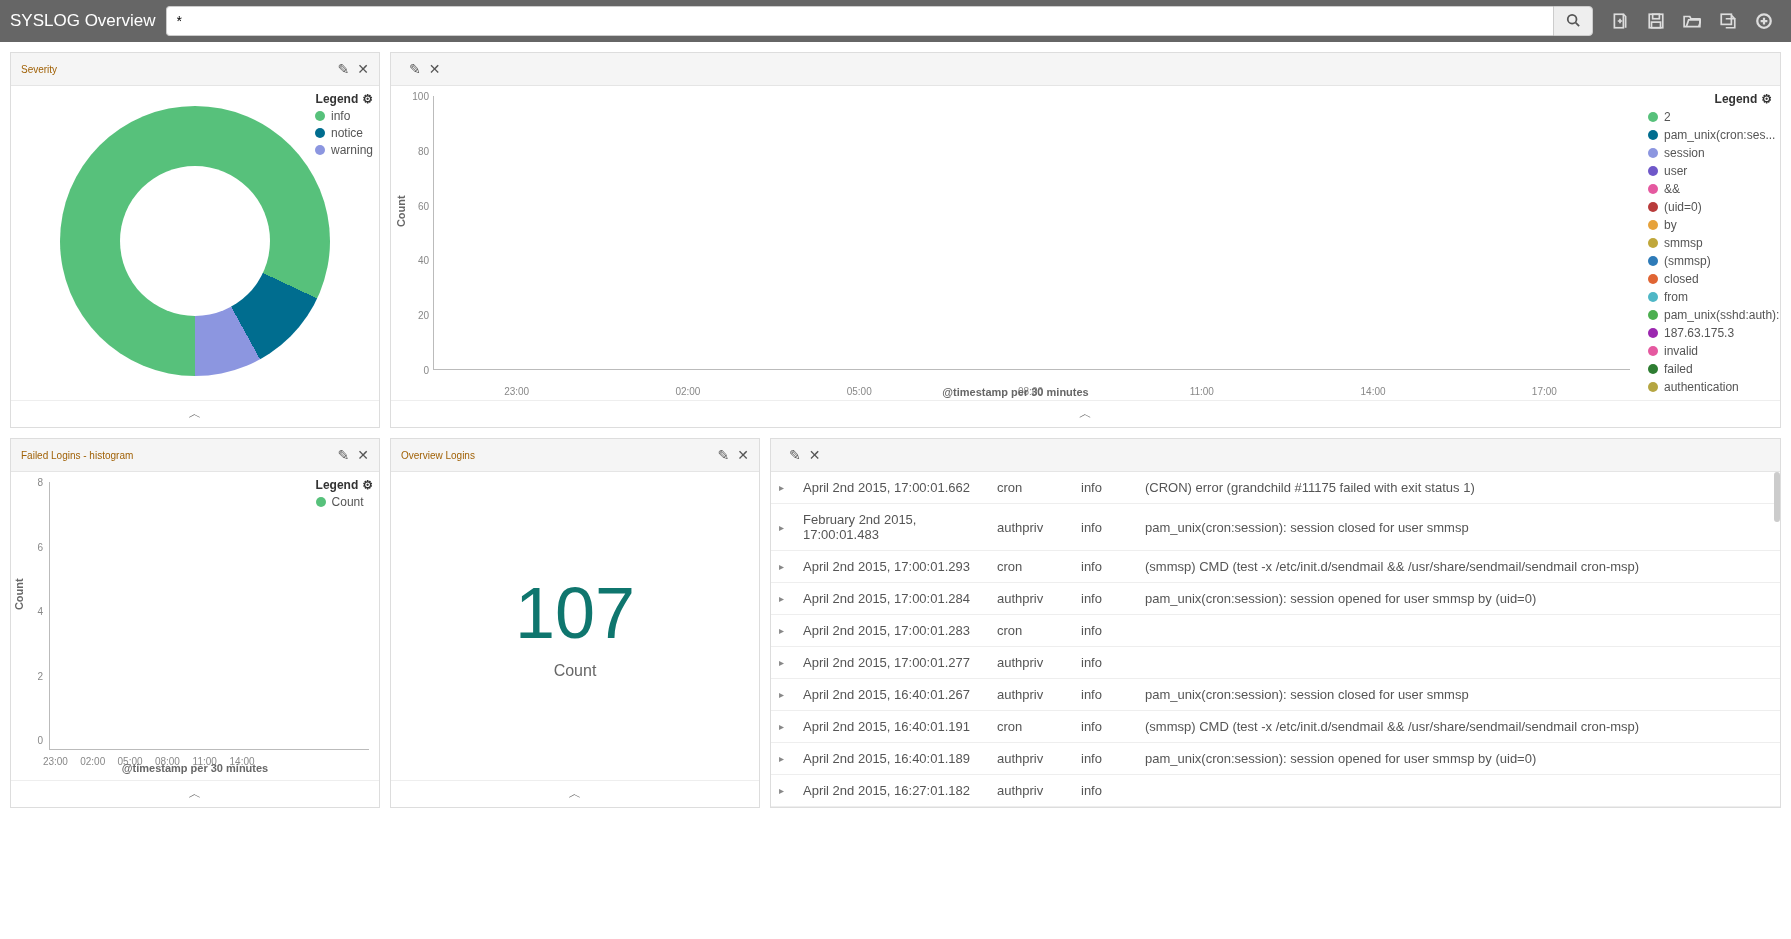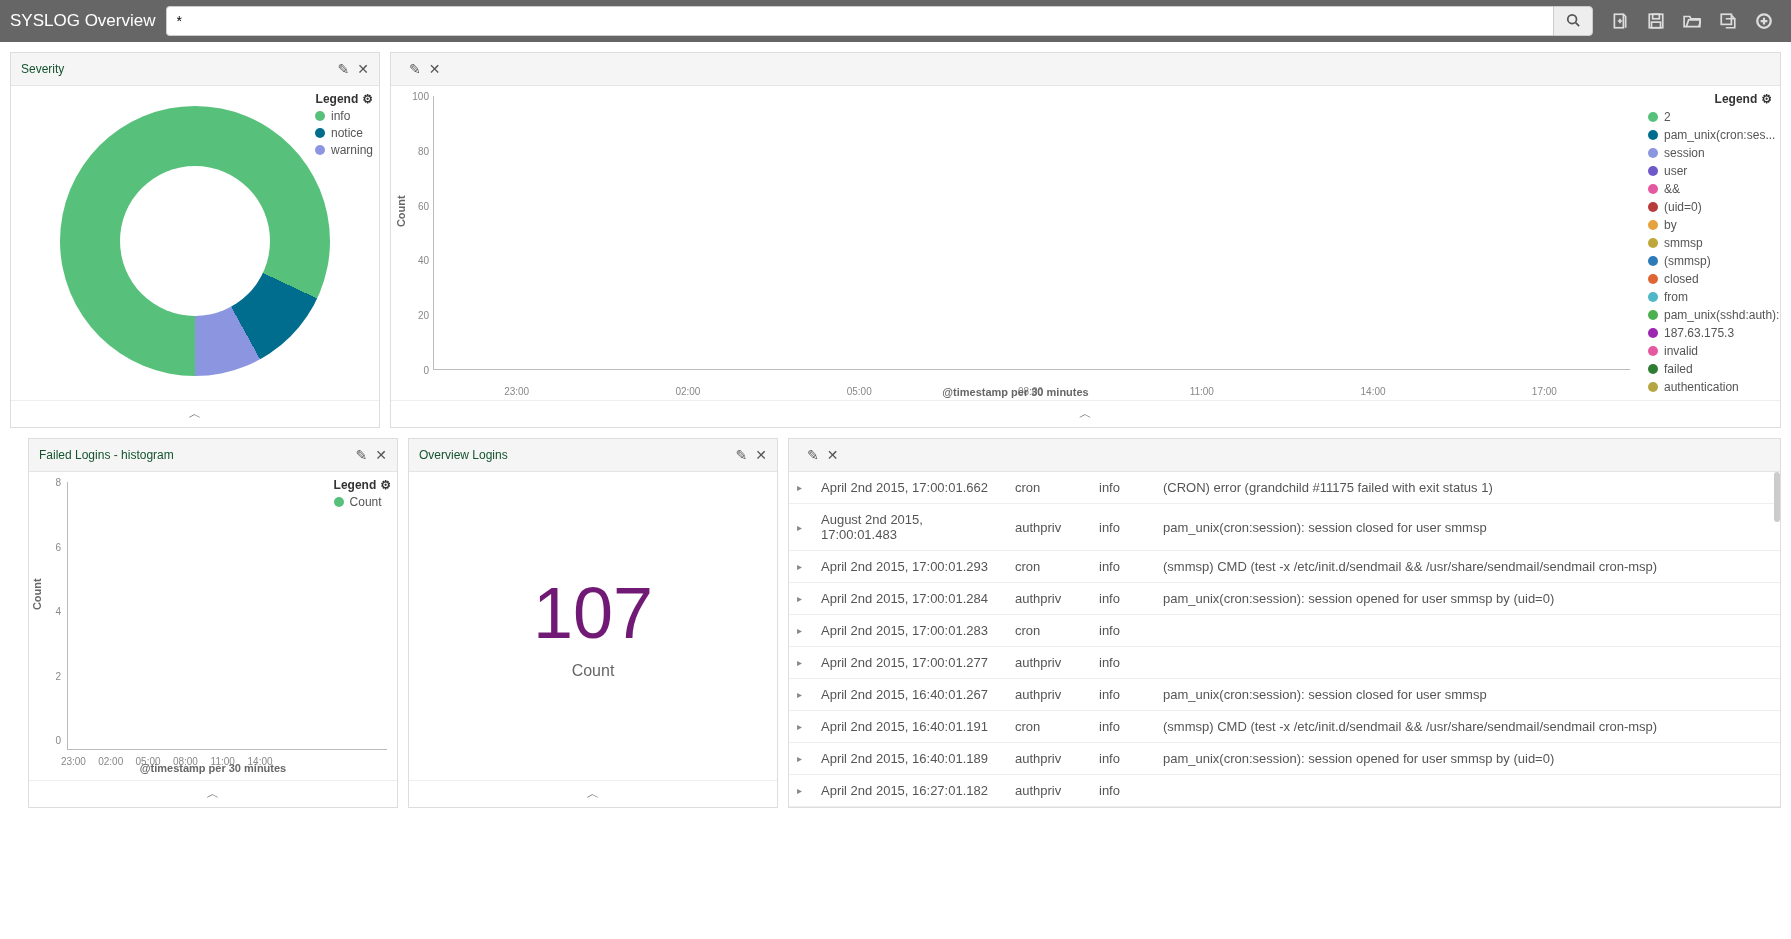--- a/index.html
+++ b/index.html
@@ -7,24 +7,24 @@
 .topbar { display: flex; align-items: center; background: #666; padding: 6px 10px; gap: 10px; }
 .topbar .title { color: #fff; font-size: 17px; font-weight: 500; white-space: nowrap; }
 .searchwrap { flex: 1; display: flex; }
 .searchbox { flex: 1; border: 1px solid #ccc; border-right: none; border-radius: 4px 0 0 4px; padding: 6px 10px; font-size: 14px; outline: none; }
 .searchbtn { width: 40px; border: 1px solid #ccc; background: #eee; border-radius: 0 4px 4px 0; display: flex; align-items: center; justify-content: center; cursor: pointer; }
 .top-icons { display: flex; gap: 18px; padding: 0 8px; }
 .top-icon { width: 18px; height: 18px; color: #ddd; cursor: pointer; display: flex; align-items: center; justify-content: center; }
 .top-icon svg { width: 18px; height: 18px; }
 
 .grid { display: grid; grid-template-columns: 370px 1fr; gap: 10px; padding: 10px; }
-.row2 { display: grid; grid-template-columns: 370px 370px 1fr; gap: 10px; padding: 0 10px 10px 28px; }
+.row2 { display: grid; grid-template-columns: 370px 370px 1fr; gap: 10px; padding: 0 10px 10px 10px; }
 .panel { border: 1px solid #ddd; background: #fff; display: flex; flex-direction: column; }
 .panel-header { background: #f5f5f5; padding: 8px 10px; display: flex; align-items: center; border-bottom: 1px solid #e5e5e5; }
-.panel-title { flex: 1; color: #14532d; font-size: 12px; }
+.panel-title { flex: 1; color: #a16207; font-size: 10px; }
 .panel-ctrl { color: #555; cursor: pointer; margin-left: 8px; font-size: 14px; }
 .panel-body { position: relative; flex: 1; background: #fff; }
 .panel-footer { text-align: center; padding: 4px; border-top: 1px solid #eee; cursor: pointer; color: #666; font-size: 13px; }
 
 .legend { position: absolute; top: 6px; right: 6px; font-size: 12px; }
 .legend-title { font-weight: 600; color: #333; display: flex; align-items: center; justify-content: flex-end; gap: 4px; }
 .legend-row { display: flex; align-items: center; gap: 6px; margin-top: 3px; color: #555; cursor: pointer; }
 .swatch { width: 10px; height: 10px; border-radius: 50%; flex-shrink: 0; }
 
 .donut-wrap { height: 310px; display: flex; align-items: center; justify-content: center; }
@@ -52,21 +52,21 @@
 .fl-body .bars { left: 38px; gap: 2px; }
 .fl-yt { position: absolute; left: 14px; top: 10px; bottom: 40px; width: 18px; color: #888; font-size: 10px; }
 .fl-yt div { position: absolute; right: 0; transform: translateY(50%); }
 .fl-xt { position: absolute; left: 38px; right: 10px; bottom: 24px; font-size: 10px; color: #888; }
 .fl-xt span { position: absolute; transform: translateX(-50%); }
 .fl-xlbl { position: absolute; left: 0; right: 0; bottom: 6px; text-align: center; font-size: 11px; font-weight: 600; color: #666; }
 .fl-ylbl { position: absolute; left: 2px; top: 50%; transform: rotate(-90deg) translateX(50%); transform-origin: left top; font-size: 11px; font-weight: 600; color: #666; }
 
 
 .metric { height: 310px; display: flex; flex-direction: column; align-items: center; justify-content: center; gap: 8px; }
-.metric-value { font-size: 72px; font-weight: 400; color: #701a75; }
+.metric-value { font-size: 72px; font-weight: 400; color: #0f766e; }
 .metric-label { font-size: 16px; color: #666; }
 
 
 .log-body { height: 310px; overflow-y: auto; position: relative; }
 .logrow { display: flex; align-items: center; gap: 14px; border-bottom: 1px solid #eee; padding: 8px 12px 8px 8px; font-size: 13px; }
 .logrow .exp { color: #888; cursor: pointer; width: 10px; font-size: 10px; }
 .lc-time { width: 180px; color: #555; }
 .lc-src { width: 70px; color: #555; }
 .lc-sev { width: 50px; color: #555; }
 .lc-msg { flex: 1; color: #555; overflow: hidden; text-overflow: ellipsis; white-space: nowrap; }
@@ -700,21 +700,21 @@
       <div class="scroll-ind"></div>
     <div class="logrow">
           <span class="exp">▸</span>
           <span class="lc-time">April 2nd 2015, 17:00:01.662</span>
           <span class="lc-src">cron</span>
           <span class="lc-sev">info</span>
           <span class="lc-msg">(CRON) error (grandchild #11175 failed with exit status 1)</span>
         </div>
         <div class="logrow">
           <span class="exp">▸</span>
-          <span class="lc-time">August 2nd 2015, 17:00:01.483</span>
+          <span class="lc-time">February 2nd 2015, 17:00:01.483</span>
           <span class="lc-src">authpriv</span>
           <span class="lc-sev">info</span>
           <span class="lc-msg">pam_unix(cron:session): session closed for user smmsp</span>
         </div>
         <div class="logrow">
           <span class="exp">▸</span>
           <span class="lc-time">April 2nd 2015, 17:00:01.293</span>
           <span class="lc-src">cron</span>
           <span class="lc-sev">info</span>
           <span class="lc-msg">(smmsp) CMD (test -x /etc/init.d/sendmail &amp;&amp; /usr/share/sendmail/sendmail cron-msp)</span>

